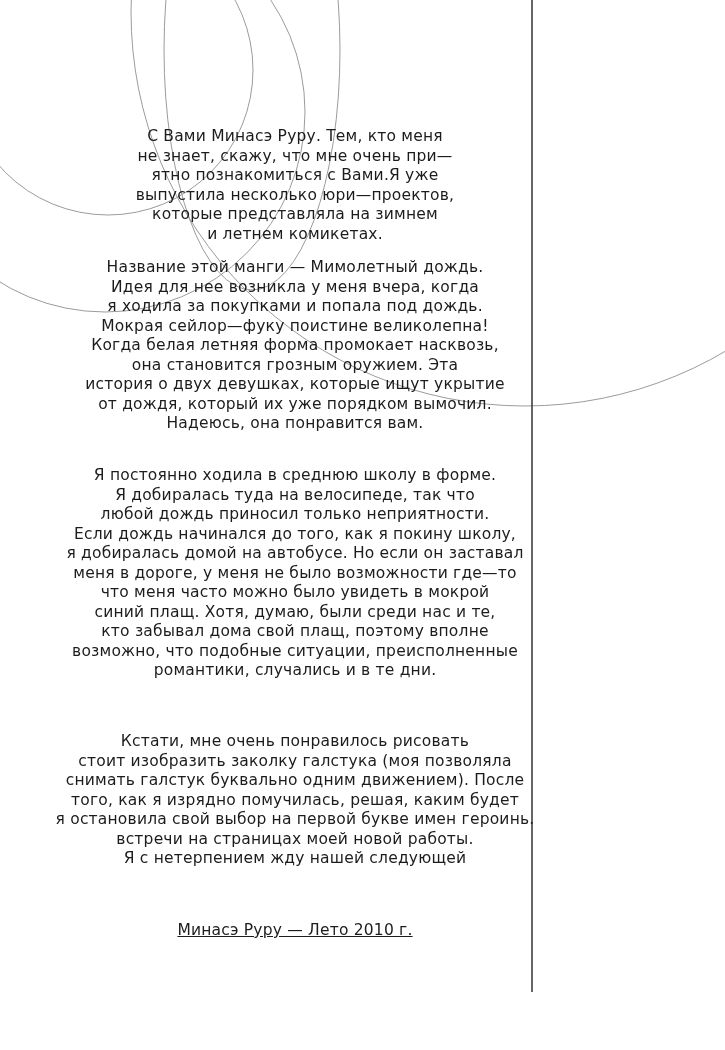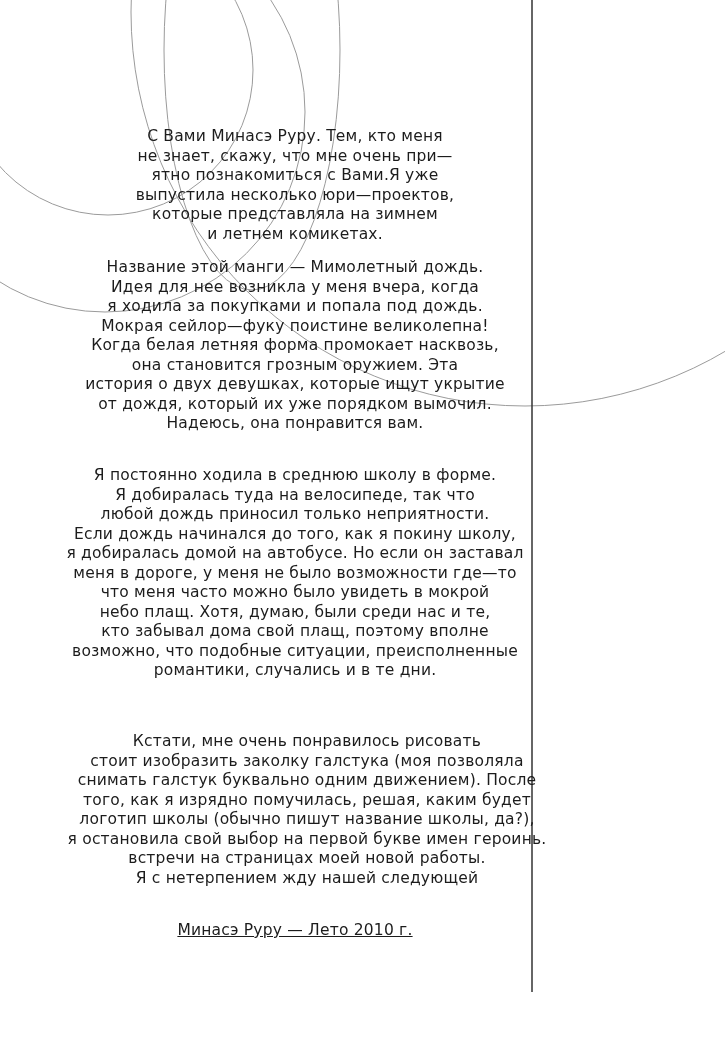--- a/index.html
+++ b/index.html
@@ -47,21 +47,21 @@
     text-align: center;
     color: var(--text);
     font-size: 15.5px;
     line-height: 19.5px;
     letter-spacing: 0.2px;
   }
   .paragraph .line { white-space: nowrap; }
   #p1 { top: 127px; }
   #p2 { top: 258px; }
   #p3 { top: 450px; margin-top: 16px; }
-  #p4 { top: 732px; margin-left: 12px; }
+  #p4 { top: 732px; }
   #signature { top: 921px; text-decoration: underline; }
 </style>
 </head>
 <body>
 
 <div class="page" data-name="manga-afterword-page">
 
   <svg class="decor" viewBox="0 0 725 1050" data-name="page-decorations" aria-hidden="true">
     <circle cx="108" cy="70" r="145" data-name="decorative-circle-top-left"></circle>
     <circle cx="105" cy="112" r="200" data-name="decorative-circle-left-large"></circle>
@@ -91,31 +91,30 @@
         <div class="line" data-name="text-line">Надеюсь, она понравится вам.</div>
       </div>
     <div class="paragraph" id="p3" data-name="afterword-paragraph-school-memories">
         <div class="line" data-name="text-line">Я постоянно ходила в среднюю школу в форме.</div>
         <div class="line" data-name="text-line">Я добиралась туда на велосипеде, так что</div>
         <div class="line" data-name="text-line">любой дождь приносил только неприятности.</div>
         <div class="line" data-name="text-line">Если дождь начинался до того, как я покину школу,</div>
         <div class="line" data-name="text-line">я добиралась домой на автобусе. Но если он заставал</div>
         <div class="line" data-name="text-line">меня в дороге, у меня не было возможности где—то</div>
         <div class="line" data-name="text-line">что меня часто можно было увидеть в мокрой</div>
-        <div class="line" data-name="text-line">небо плащ. Хотя, думаю, были среди нас и те,</div>
+        <div class="line" data-name="text-line">синий плащ. Хотя, думаю, были среди нас и те,</div>
         <div class="line" data-name="text-line">кто забывал дома свой плащ, поэтому вполне</div>
         <div class="line" data-name="text-line">возможно, что подобные ситуации, преисполненные</div>
         <div class="line" data-name="text-line">романтики, случались и в те дни.</div>
       </div>
     <div class="paragraph" id="p4" data-name="afterword-paragraph-cover-notes">
         <div class="line" data-name="text-line">Кстати, мне очень понравилось рисовать</div>
         <div class="line" data-name="text-line">стоит изобразить заколку галстука (моя позволяла</div>
         <div class="line" data-name="text-line">снимать галстук буквально одним движением). После</div>
         <div class="line" data-name="text-line">того, как я изрядно помучилась, решая, каким будет</div>
-        <div class="line" data-name="text-line">логотип школы (обычно пишут название школы, да?),</div>
         <div class="line" data-name="text-line">я остановила свой выбор на первой букве имен героинь.</div>
         <div class="line" data-name="text-line">встречи на страницах моей новой работы.</div>
         <div class="line" data-name="text-line">Я с нетерпением жду нашей следующей</div>
       </div>
     <div class="paragraph" id="signature" data-name="author-signature">Минасэ Руру — Лето 2010 г.</div>
   </div>
 
 </div>
 
 </body></html>

